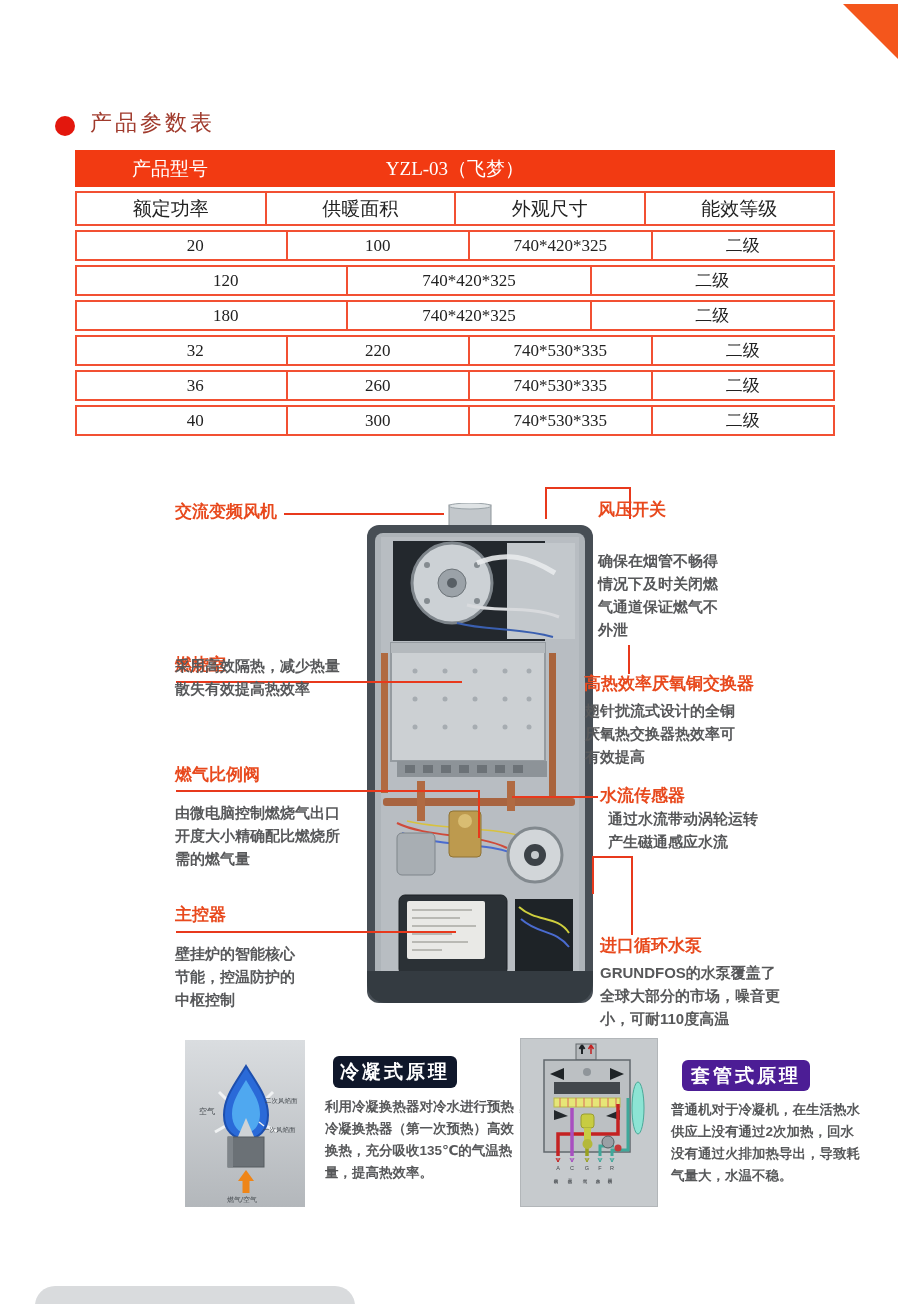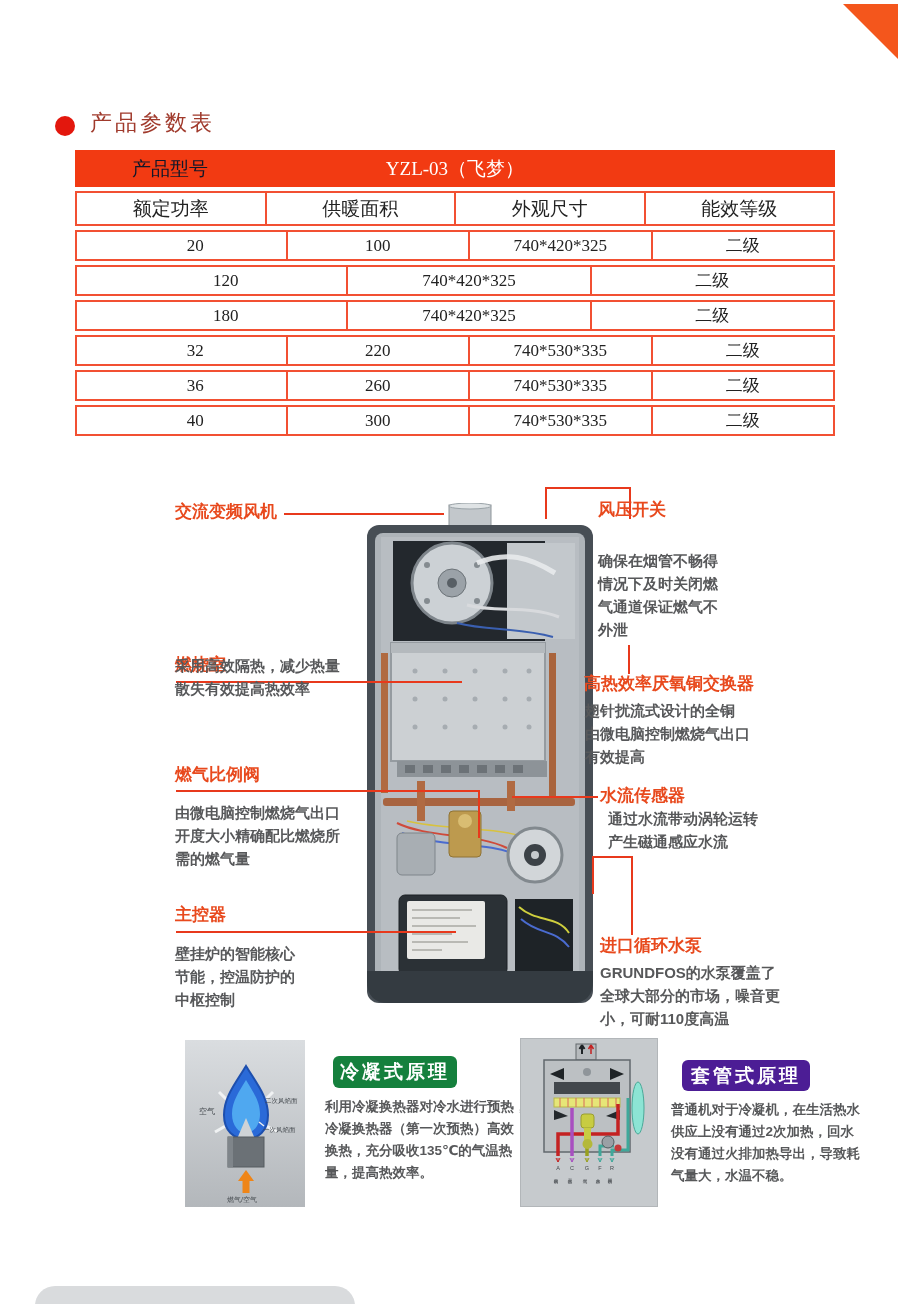--- a/index.html
+++ b/index.html
@@ -12,39 +12,39 @@
 
   
   .sec-bullet{position:absolute;left:55px;top:116px;width:20px;height:20px;border-radius:50%;background:#e3170d;}
   .sec-title{position:absolute;left:90px;top:108px;font-size:22px;letter-spacing:3px;color:#a03a2c;
              font-family:"Liberation Serif","DejaVu Serif",serif;}
 
   
   .spec-table{position:absolute;left:75px;top:150px;width:760px;}
   .t-head{position:relative;height:37px;background:#f23a12;}
   .t-model-label{position:absolute;left:0;top:0;width:190px;height:37px;line-height:37px;text-align:center;
-                 color:#0f172a;font-size:19px;font-family:"Liberation Serif","DejaVu Serif",serif;}
+                 color:#ffffff;font-size:19px;font-family:"Liberation Serif","DejaVu Serif",serif;}
   .t-model-value{position:absolute;left:0;top:0;width:100%;height:37px;line-height:37px;text-align:center;
                  color:#ffffff;font-size:19px;font-family:"Liberation Serif","DejaVu Serif",serif;}
   .t-cols{display:flex;height:31px;border:2px solid #f25032;margin-top:4px;}
   .t-cols .t-cell{font-size:19px;height:31px;line-height:31px;}
   .t-row{display:flex;height:27px;border:2px solid #f25032;margin-top:4px;padding-left:28px;}
   .t-cell{flex:1 1 25%;text-align:center;line-height:27px;font-size:17px;color:#222222;
           font-family:"Liberation Serif","DejaVu Serif",serif;border-left:2px solid #f25032;}
   .t-cell:first-child{border-left:none;border-radius:7px;}
 
   
   .c-title{position:absolute;font-size:17px;font-weight:700;color:#e8491d;white-space:nowrap;}
   .c-desc{position:absolute;font-size:15px;font-weight:600;color:#57585a;line-height:23px;white-space:pre-line;}
   .cline{position:absolute;background:#e8391c;}
 
   
   .badge{position:absolute;color:#ffffff;font-size:19px;font-weight:700;letter-spacing:3px;
          text-align:center;border-radius:6px;}
-  .badge-cond{left:333px;top:1056px;width:124px;height:32px;line-height:32px;background:#15803d;}
+  .badge-cond{left:333px;top:1056px;width:124px;height:32px;line-height:32px;background:#0f172a;}
   .badge-sleeve{left:682px;top:1060px;width:128px;height:31px;line-height:31px;background:#4c1d95;}
   .p-desc{position:absolute;font-size:13.5px;font-weight:600;color:#57585a;line-height:22px;white-space:pre-line;}
   .p-desc-cond{left:325px;top:1096px;width:210px;}
   .p-desc-sleeve{left:671px;top:1099px;width:220px;}
 
   .bottom-blob{position:absolute;left:35px;top:1286px;width:320px;height:40px;background:#d9dbdd;
                border-radius:20px 20px 0 0;}
 
   svg{position:absolute;display:block;}
 </style>
@@ -213,21 +213,21 @@
 中枢控制</div>
 
   <div class="c-title" style="left:598px;top:498px;">风压开关</div>
   <div class="c-desc" style="left:598px;top:549px;width:160px;">确保在烟管不畅得
 情况下及时关闭燃
 气通道保证燃气不
 外泄</div>
 
   <div class="c-title" style="left:584px;top:672px;">高热效率厌氧铜交换器</div>
   <div class="c-desc" style="left:585px;top:699px;width:190px;">翅针扰流式设计的全铜
-由微电脑控制燃烧气出口
+厌氧热交换器热效率可
 有效提高</div>
 
   <div class="c-title" style="left:600px;top:784px;">水流传感器</div>
   <div class="c-desc" style="left:608px;top:807px;width:190px;">通过水流带动涡轮运转
 产生磁通感应水流</div>
 
   <div class="c-title" style="left:600px;top:934px;">进口循环水泵</div>
   <div class="c-desc" style="left:600px;top:961px;width:210px;">GRUNDFOS的水泵覆盖了
 全球大部分的市场，噪音更
 小，可耐110度高温</div>

